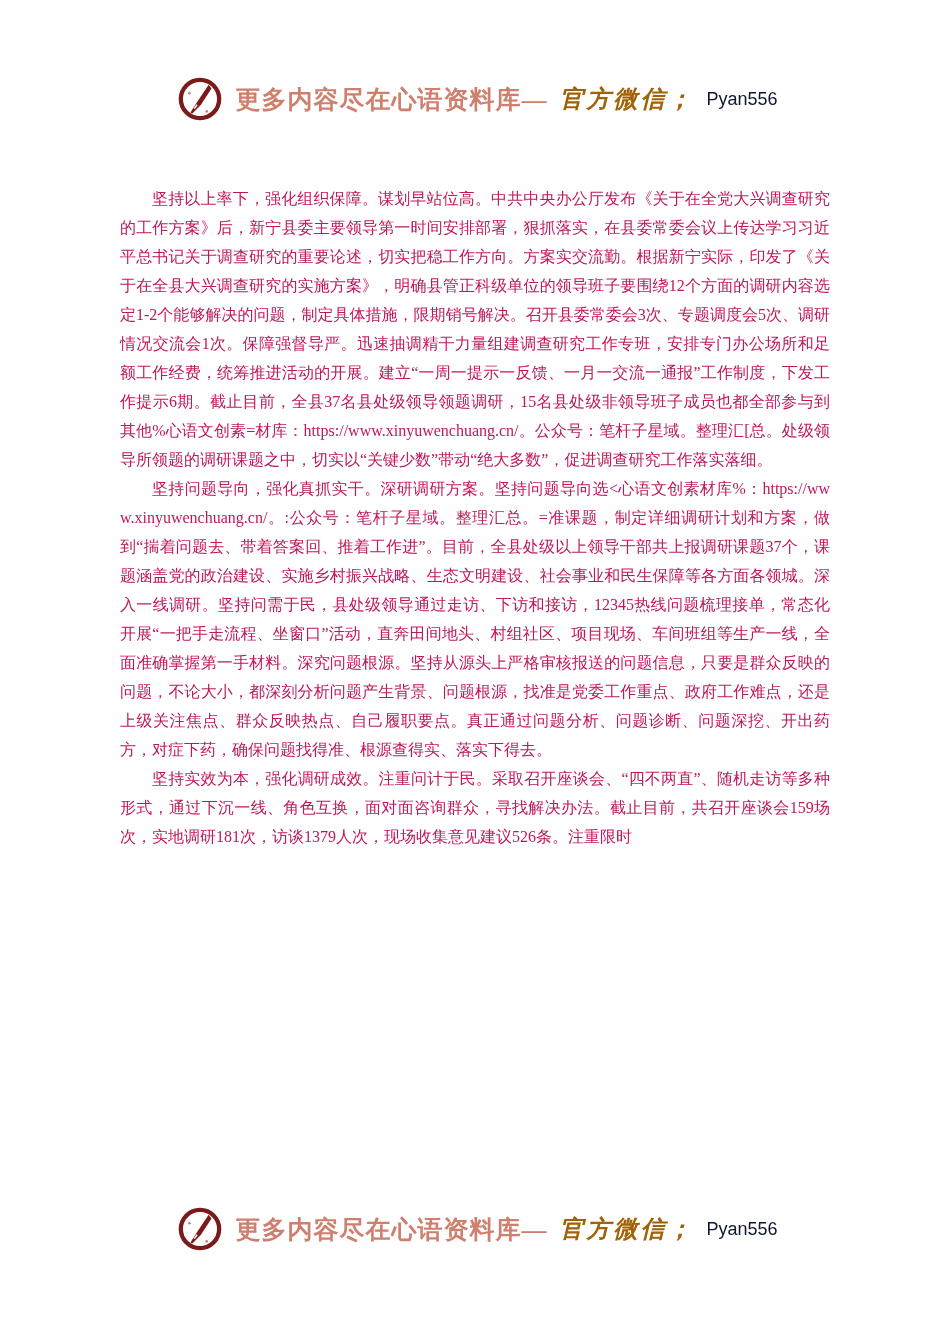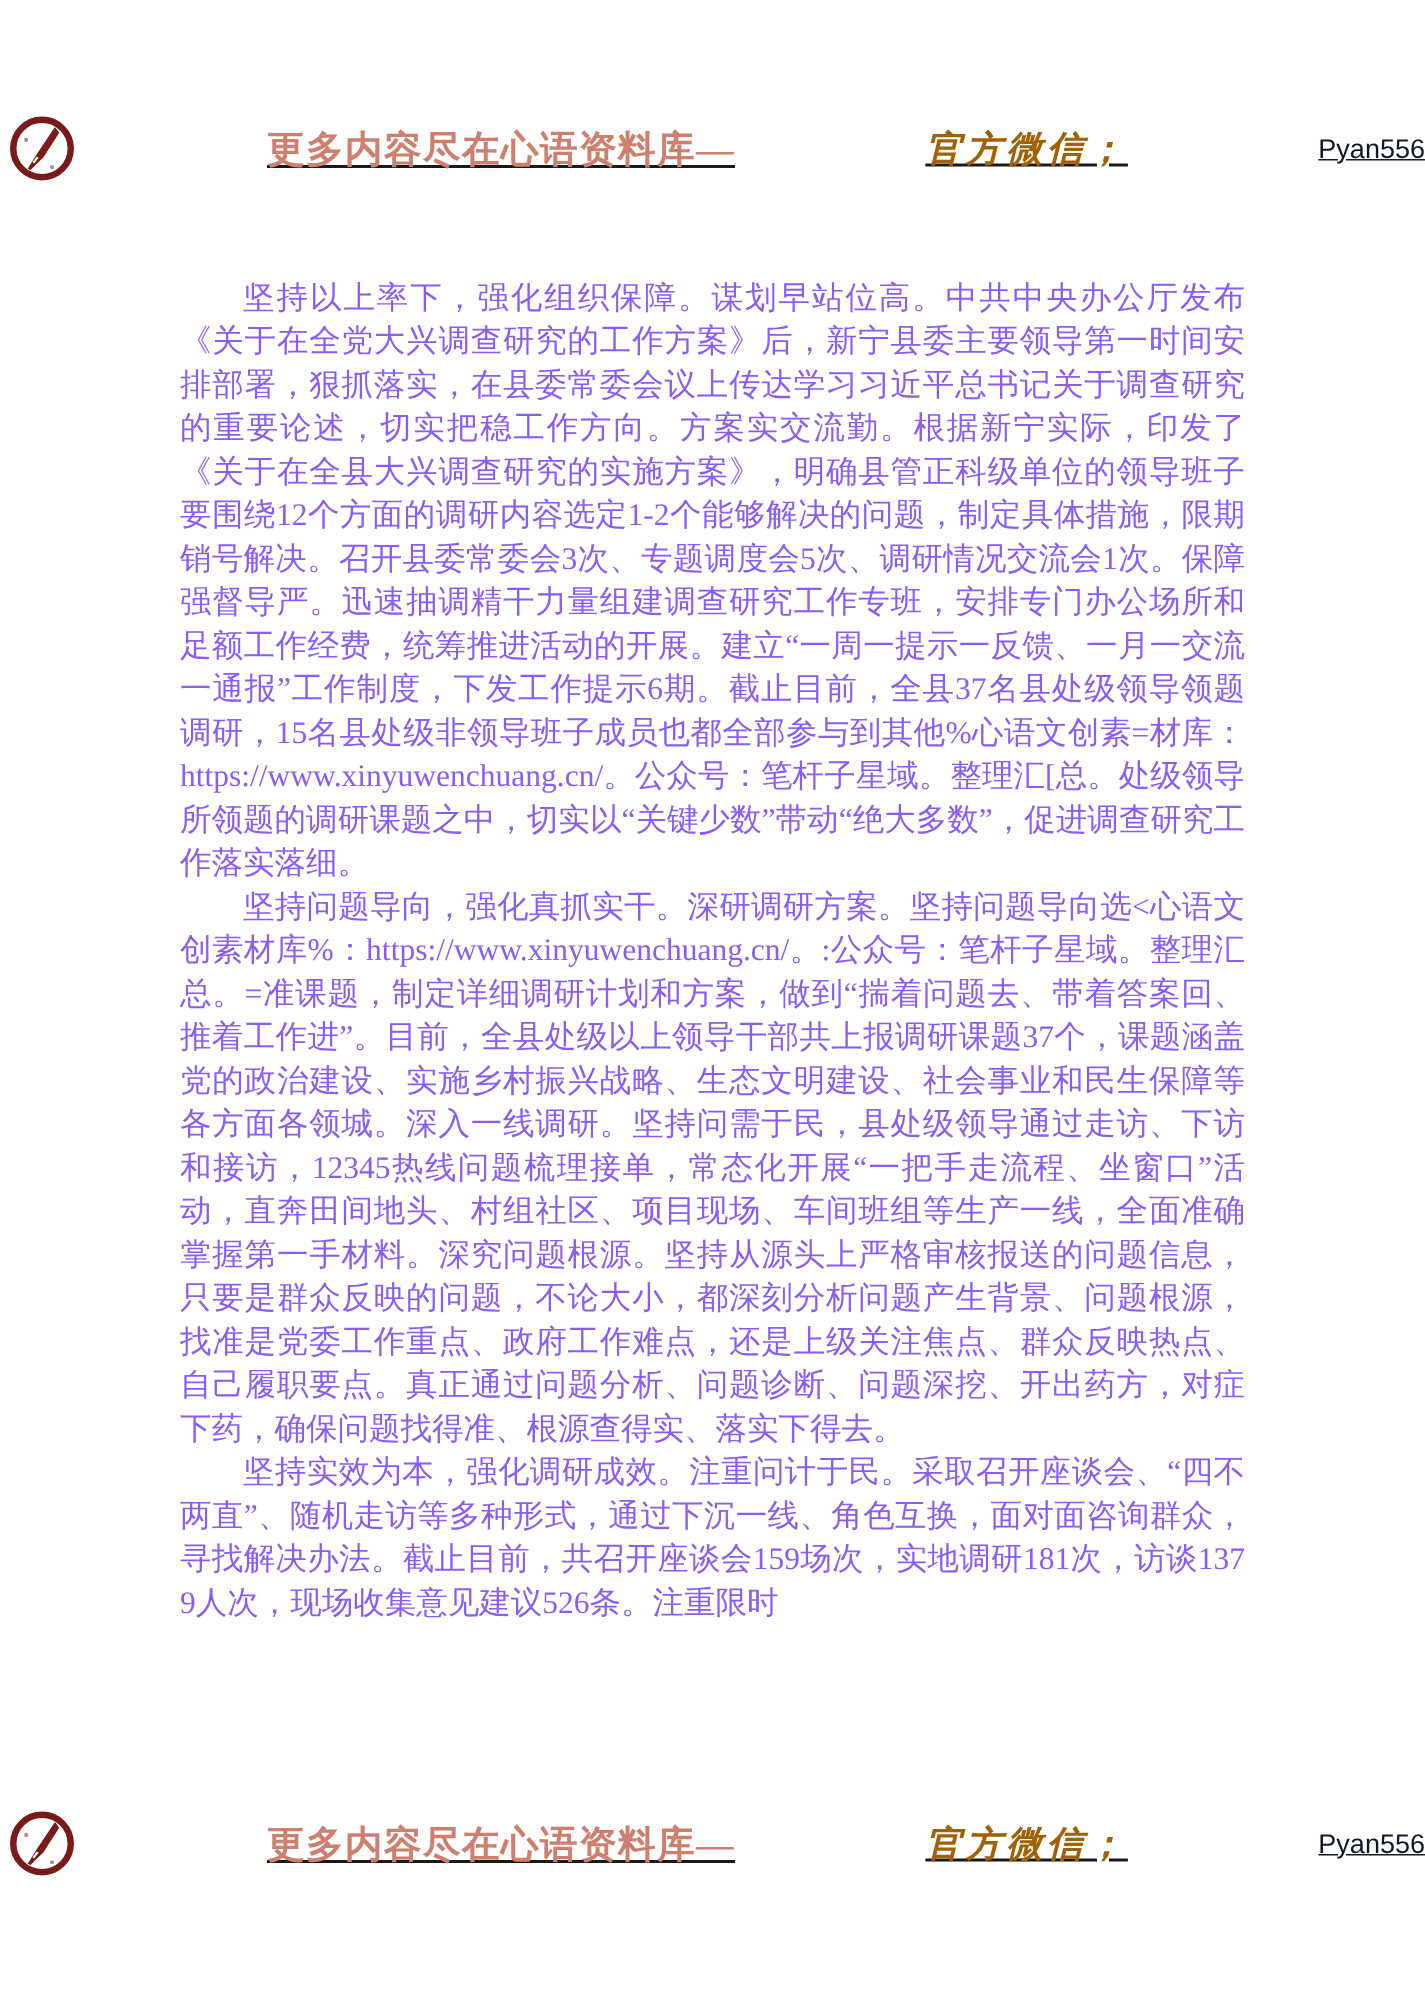--- a/index.html
+++ b/index.html
@@ -8,24 +8,23 @@
     background: #ffffff;
     position: relative;
     font-family: "Liberation Serif", "DejaVu Serif", serif;
     color: #1a1a1a;
     overflow: hidden;
   }
 
   
   .promo {
     position: absolute; left: 5px; right: 0;
-    display: flex; align-items: center; justify-content: space-between;
+    display: flex; align-items: center; justify-content: center;
     gap: 12px;
     white-space: nowrap;
-    text-decoration: underline;
   }
   .promo-header { top: 76px; }
   .promo-footer { top: 1206px; }
   .logo { width: 46px; height: 46px; flex: 0 0 auto; }
   .promo-main {
     color: #cf7f6d;
     font-size: 25px;
     font-weight: bold;
     letter-spacing: 1px;
   }
@@ -57,23 +56,23 @@
     line-height: 36px;
     letter-spacing: 1px;
   }
   p { margin: 0; text-indent: 2em; text-align: justify; }
   .lead {
     font-size: 26px;
     line-height: 44px;
     color: #111;
   }
   .body-par {
-    font-size: 21px;
+    font-size: 16px;
     line-height: 29px;
-    color: #8b5cf6;
+    color: #be185d;
     word-break: break-all;
   }
 </style>
 </head>
 <body>
 
 <div class="promo promo-header">
   <span class="logo">
     <svg viewBox="0 0 48 48" width="46" height="46" aria-hidden="true">
       <circle cx="24" cy="24" r="20" fill="#ffffff" stroke="#7a1a1a" stroke-width="4.5"></circle>

